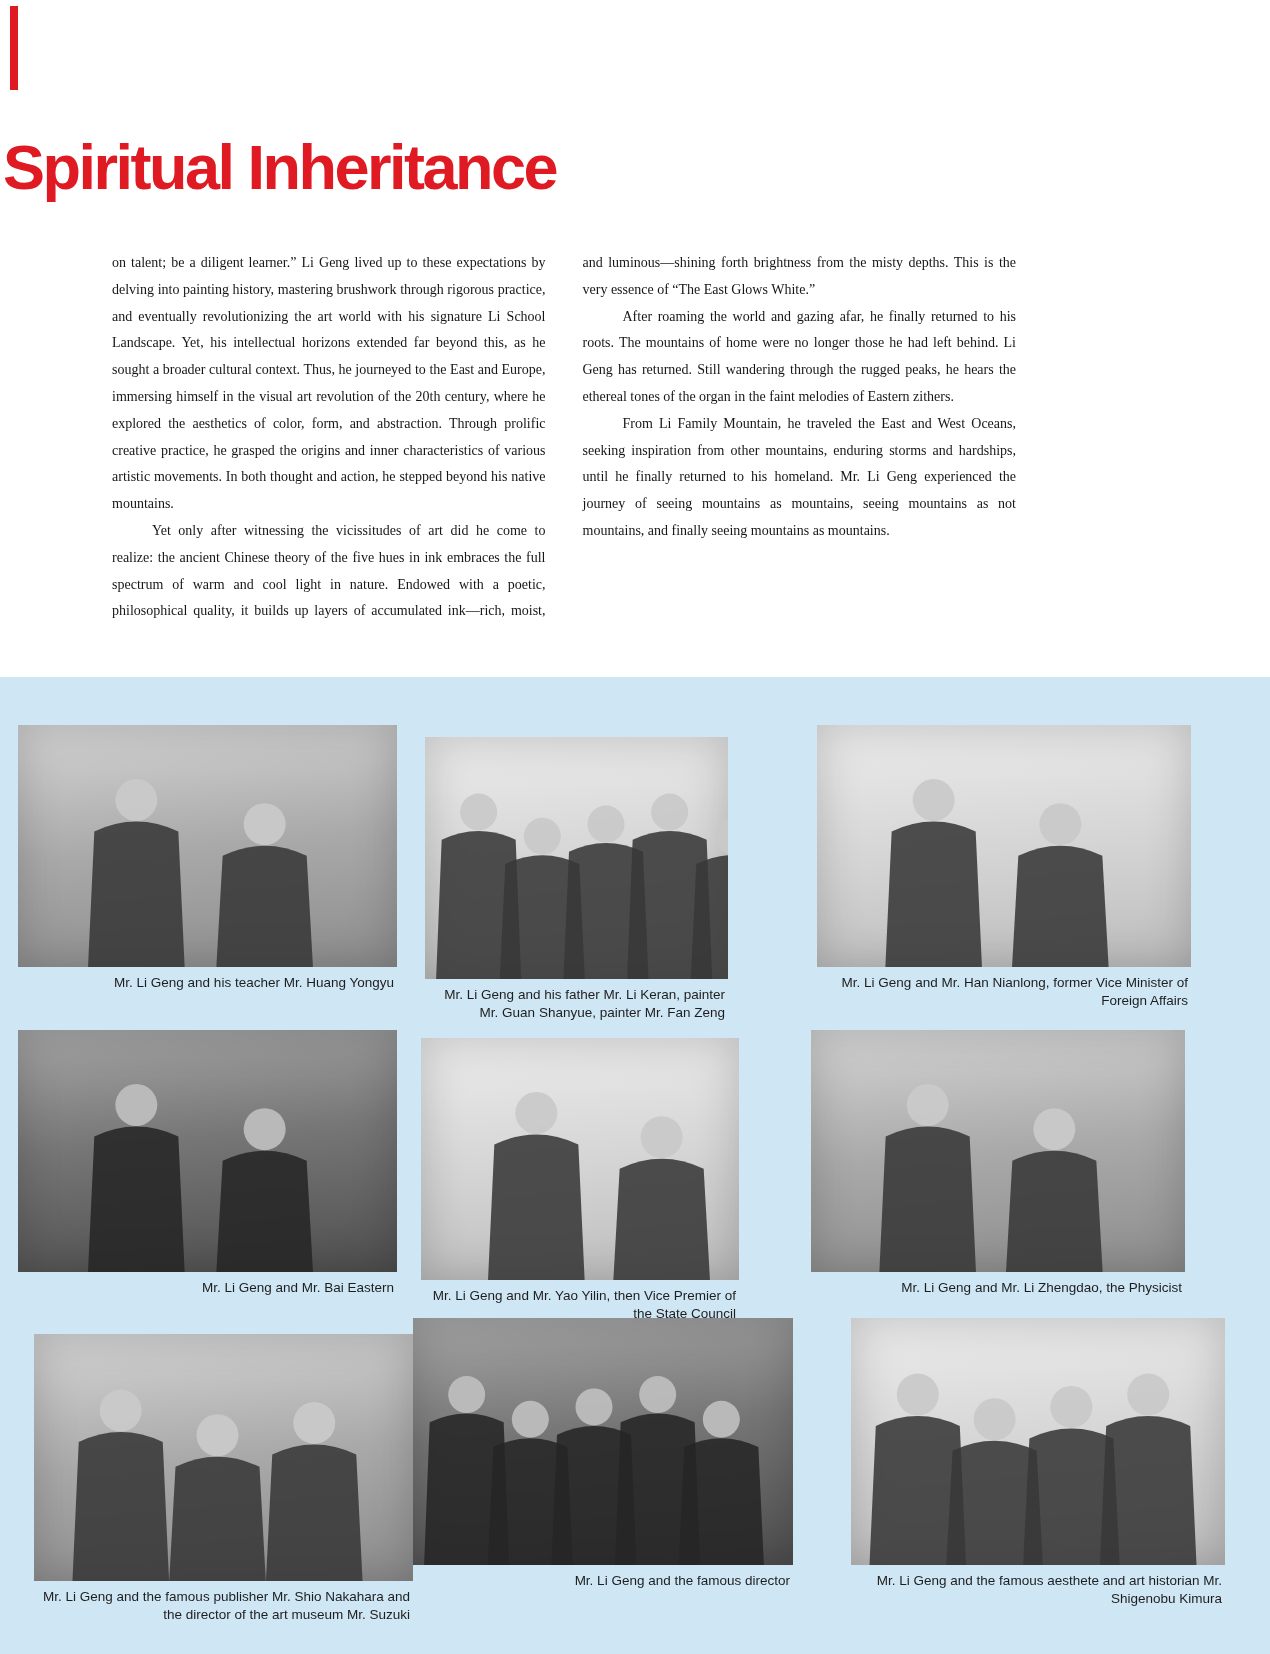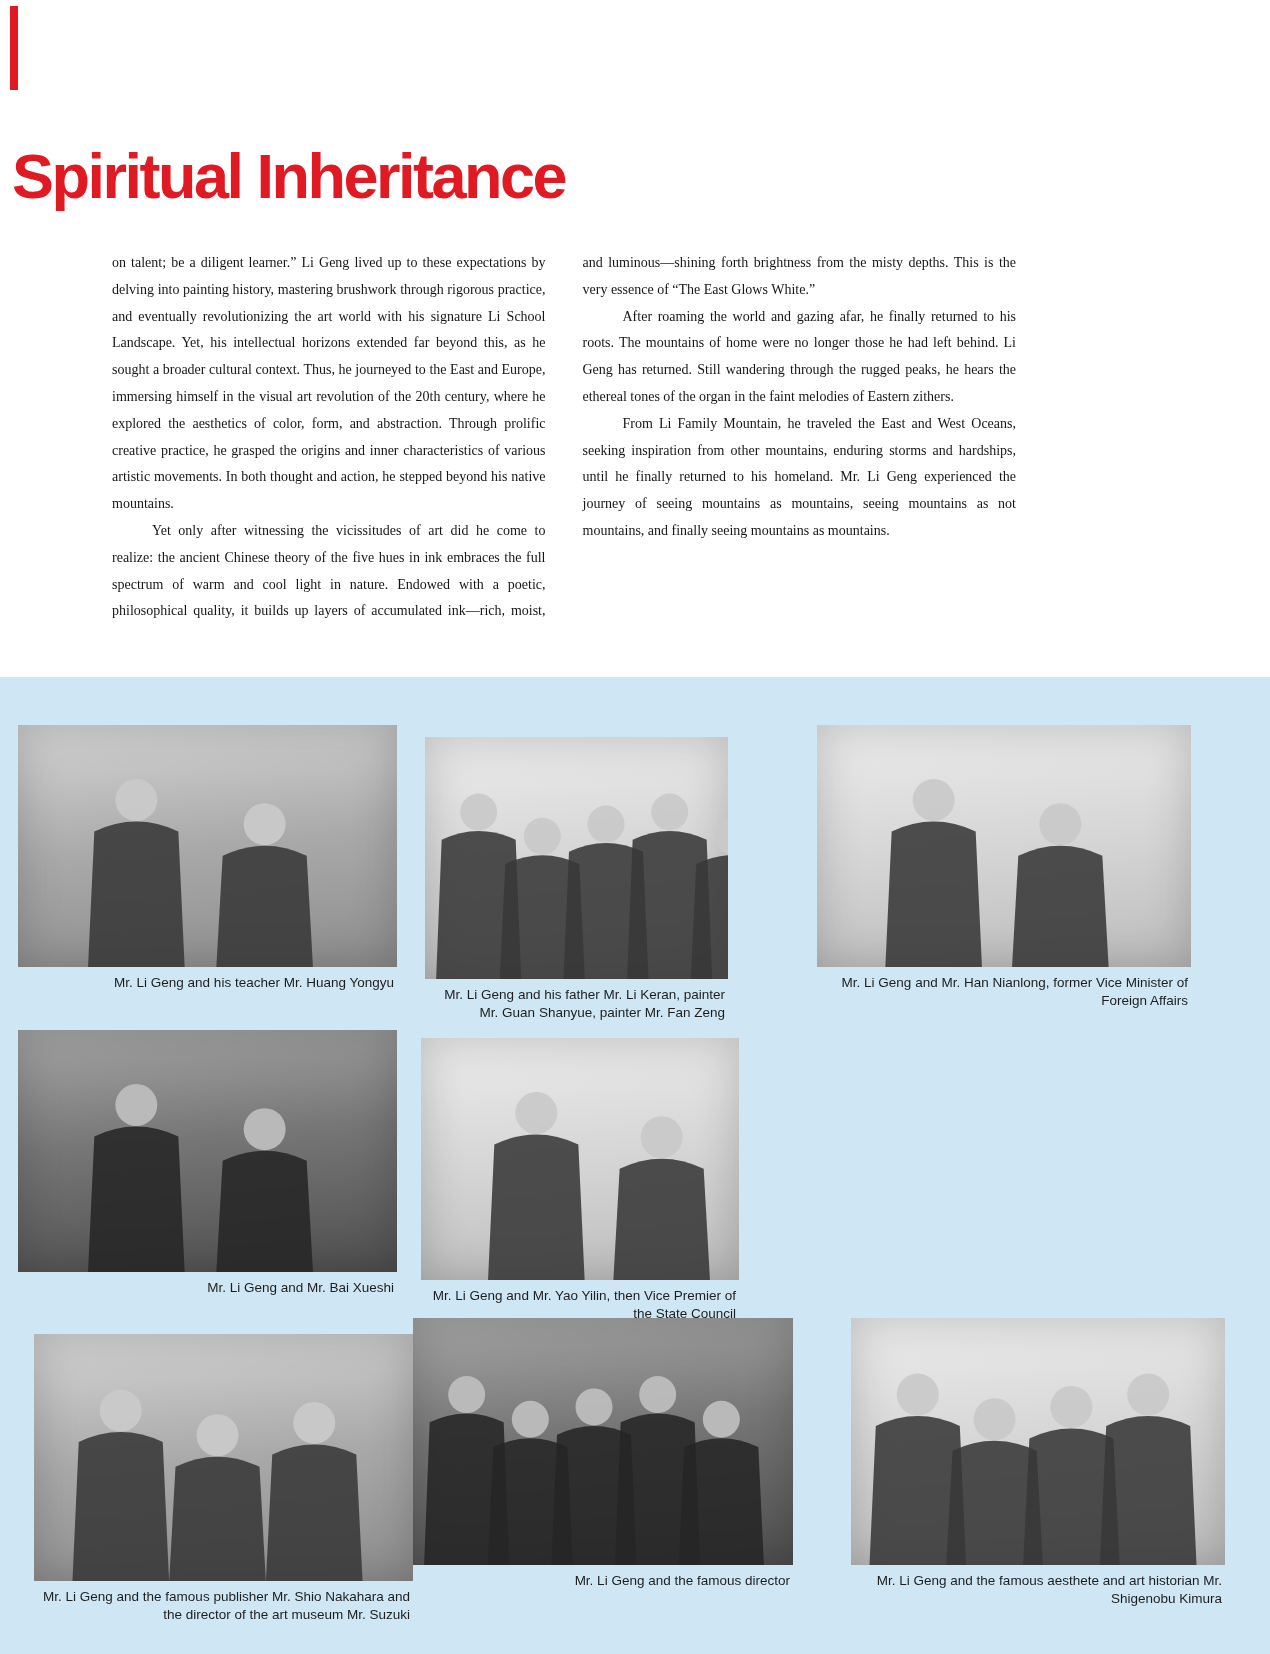--- a/index.html
+++ b/index.html
@@ -1,21 +1,21 @@
 <!DOCTYPE html>
 <html><head>
 <meta charset="utf-8">
 <style>
   html,body{margin:0;padding:0;background:#ffffff;}
   .page{position:relative;width:1270px;height:1654px;background:#ffffff;overflow:hidden;
         font-family:"Liberation Sans",sans-serif;}
 
   .red-tab{position:absolute;left:10px;top:6px;width:8px;height:84px;background:#e01a22;}
 
-  .page-title{position:absolute;left:0px;top:130px;margin:12px;
+  .page-title{position:absolute;left:0px;top:130px;margin:3px;
               font-family:"Liberation Sans",sans-serif;font-weight:bold;
               font-size:63px;line-height:68px;letter-spacing:-2.5px;color:#e01a22;white-space:nowrap;text-align:center;}
 
   .article-cols{position:absolute;left:112px;top:250px;width:904px;height:424px;
                 column-count:2;column-gap:37px;column-fill:auto;overflow:hidden;
                 font-family:"Liberation Serif",serif;font-size:14px;line-height:26.8px;
                 color:#161616;text-align:justify;}
   .article-cols p{margin:0;}
   .article-cols p + p{text-indent:40px;}
 
@@ -91,32 +91,43 @@
       </figure>
       <figure class="photo-cell" style="left: 18px; top: 353px; width: 379px; margin: 0px;">
         <div class="photo-frame tone-dark" style="height: 242px;">
           <svg width="379" height="242">
             <path d="M 70.03333333333333 242 L 76.33333333333333 106.52 Q 118.33333333333333 86.57 160.33333333333331 106.52 L 166.63333333333333 242 Z" fill="#262626" opacity="0.88"></path>
             <circle cx="118.33333333333333" cy="75.02" r="21" fill="#bdbdbd" opacity="0.95"></circle>
             <path d="M 198.36666666666667 242 L 204.66666666666666 130.72 Q 246.66666666666666 110.77 288.66666666666663 130.72 L 294.96666666666664 242 Z" fill="#262626" opacity="0.88"></path>
             <circle cx="246.66666666666666" cy="99.22" r="21" fill="#bdbdbd" opacity="0.95"></circle>
           </svg>
         </div>
-        <figcaption class="photo-caption">Mr. Li Geng and Mr. Bai Xueshi</figcaption>
+        <figcaption class="photo-caption">Mr. Li Geng and Mr. Bai Eastern</figcaption>
       </figure>
       <figure class="photo-cell" style="left: 413px; top: 353px; width: 318px; margin: 8px;">
         <div class="photo-frame tone-light" style="height: 242px;">
           <svg width="370" height="242">
             <path d="M 67.03333333333333 242 L 73.33333333333333 106.52 Q 115.33333333333333 86.57 157.33333333333331 106.52 L 163.63333333333333 242 Z" fill="#383838" opacity="0.88"></path>
             <circle cx="115.33333333333333" cy="75.02" r="21" fill="#c9c9c9" opacity="0.95"></circle>
             <path d="M 192.36666666666667 242 L 198.66666666666666 130.72 Q 240.66666666666666 110.77 282.66666666666663 130.72 L 288.96666666666664 242 Z" fill="#383838" opacity="0.88"></path>
             <circle cx="240.66666666666666" cy="99.22" r="21" fill="#c9c9c9" opacity="0.95"></circle>
           </svg>
         </div>
         <figcaption class="photo-caption">Mr. Li Geng and Mr. Yao Yilin, then Vice Premier of the State Council</figcaption>
+      </figure>
+      <figure class="photo-cell" style="left: 811px; top: 353px; width: 374px; margin: 0px;">
+        <div class="photo-frame tone-mid" style="height: 242px;">
+          <svg width="374" height="242">
+            <path d="M 68.36666666666667 242 L 74.66666666666667 106.52 Q 116.66666666666667 86.57 158.66666666666669 106.52 L 164.96666666666667 242 Z" fill="#383838" opacity="0.88"></path>
+            <circle cx="116.66666666666667" cy="75.02" r="21" fill="#c9c9c9" opacity="0.95"></circle>
+            <path d="M 195.03333333333336 242 L 201.33333333333334 130.72 Q 243.33333333333334 110.77 285.33333333333337 130.72 L 291.6333333333333 242 Z" fill="#383838" opacity="0.88"></path>
+            <circle cx="243.33333333333334" cy="99.22" r="21" fill="#c9c9c9" opacity="0.95"></circle>
+          </svg>
+        </div>
+        <figcaption class="photo-caption">Mr. Li Geng and Mr. Li Zhengdao, the Physicist</figcaption>
       </figure>
       <figure class="photo-cell" style="left: 18px; top: 641px; width: 379px; margin: 16px;">
         <div class="photo-frame tone-mid" style="height: 247px;">
           <svg width="379" height="247">
             <path d="M 38.45 247 L 44.75 108.07 Q 86.75 88.11999999999999 128.75 108.07 L 135.05 247 Z" fill="#383838" opacity="0.88"></path>
             <circle cx="86.75" cy="76.57" r="21" fill="#c9c9c9" opacity="0.95"></circle>
             <path d="M 135.2 247 L 141.5 132.76999999999998 Q 183.5 112.82 225.5 132.76999999999998 L 231.8 247 Z" fill="#383838" opacity="0.88"></path>
             <circle cx="183.5" cy="101.27" r="21" fill="#c9c9c9" opacity="0.95"></circle>
             <path d="M 231.95 247 L 238.25 120.42 Q 280.25 100.47 322.25 120.42 L 328.55 247 Z" fill="#383838" opacity="0.88"></path>
             <circle cx="280.25" cy="88.92" r="21" fill="#c9c9c9" opacity="0.95"></circle>

